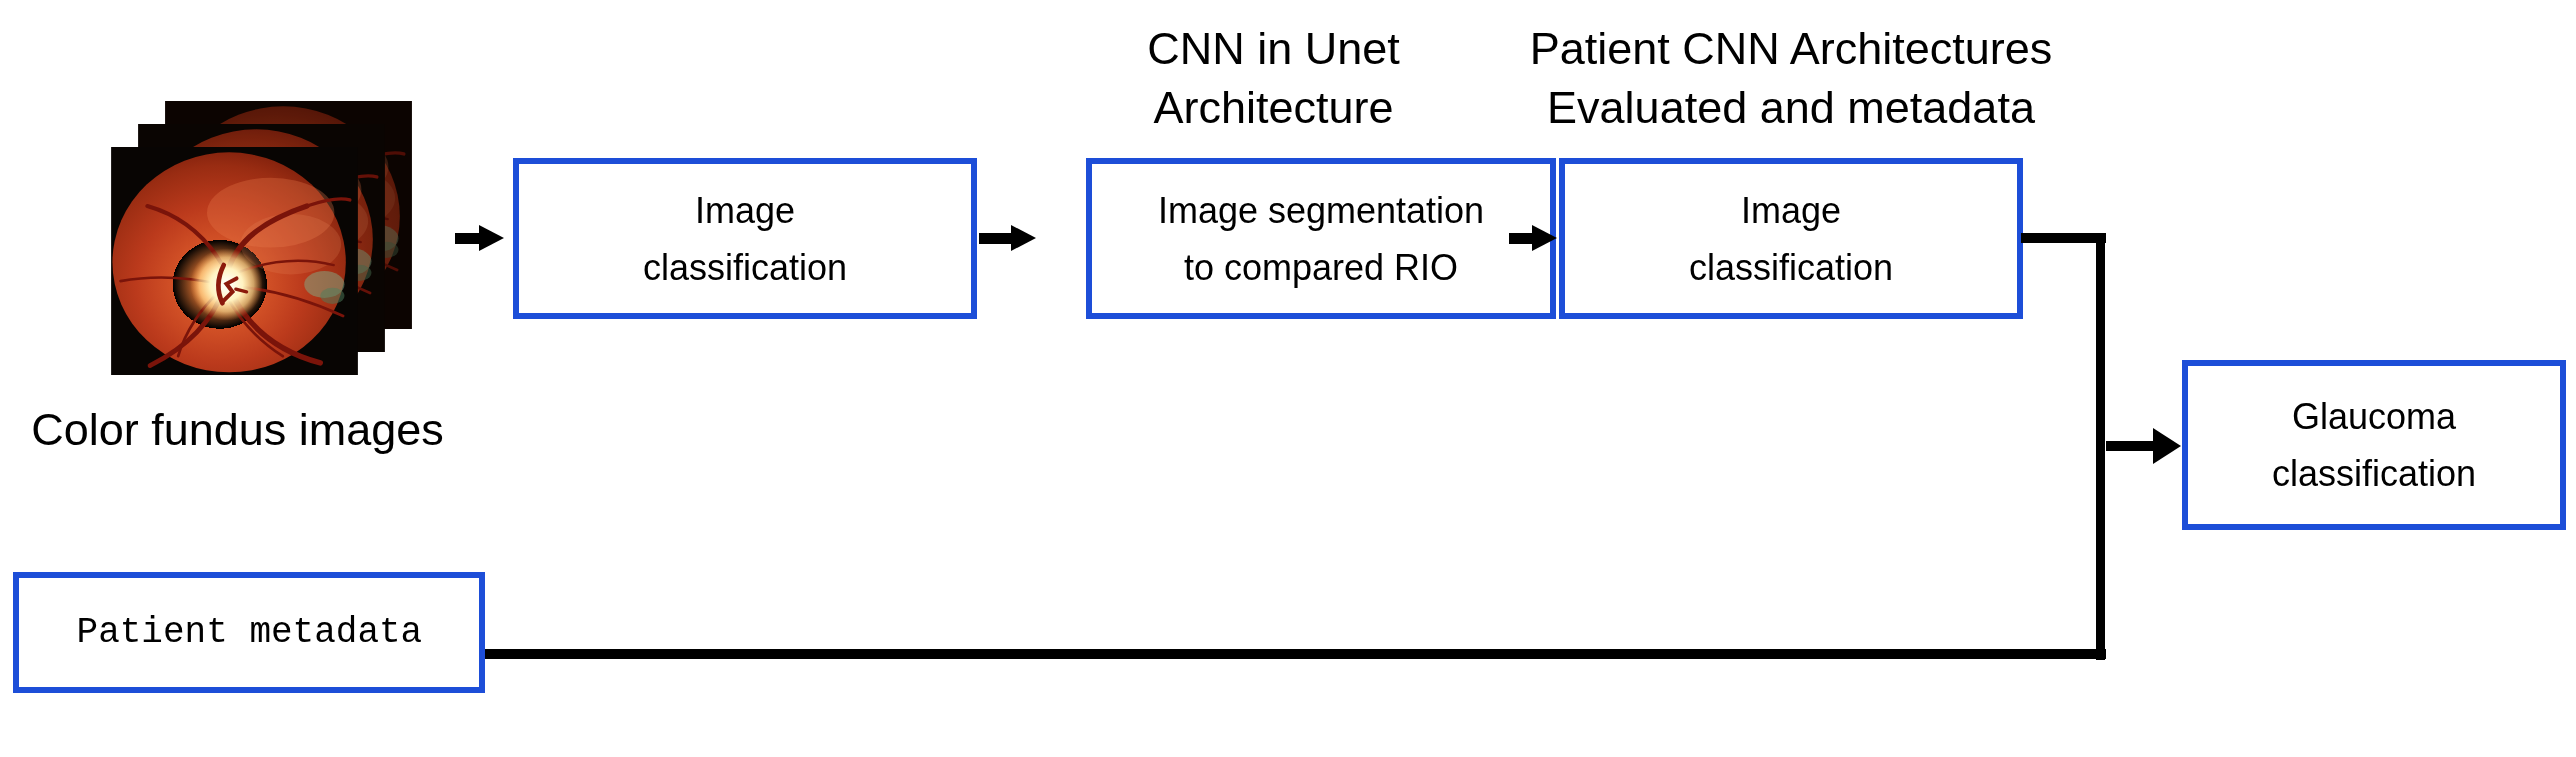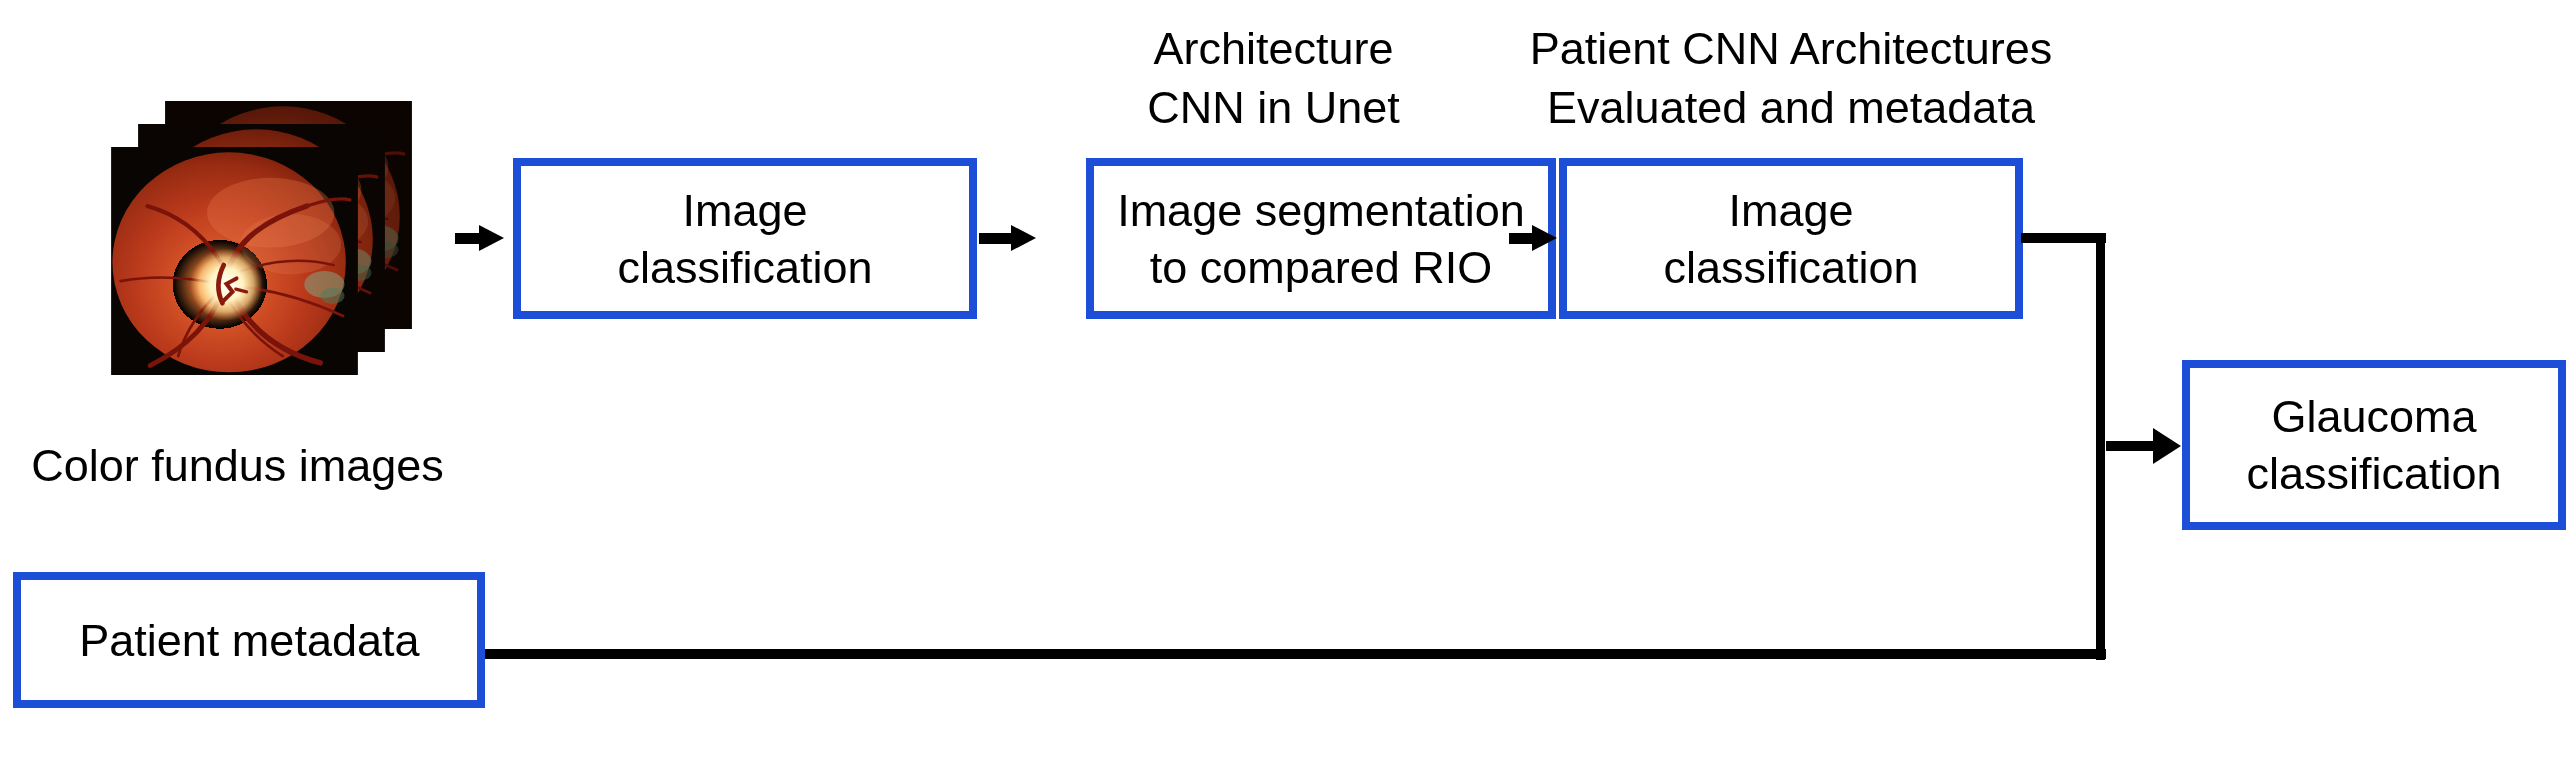--- a/index.html
+++ b/index.html
@@ -9,36 +9,36 @@
     height: 757px;
     background: #ffffff;
     font-family: "Liberation Sans", sans-serif;
     color: #000000;
     overflow: hidden;
   }
   
   .node {
     position: absolute;
     box-sizing: border-box;
-    border: 8px solid #1d4ed8;
+    border: 6px solid #1d4ed8;
     background: #ffffff;
     display: flex;
     flex-direction: column;
     justify-content: center;
     align-items: center;
     text-align: center;
-    font-size: 45px;
+    font-size: 36px;
     line-height: 57px;
     white-space: nowrap;
   }
   .node-preprocessing  { left: 513px;  top: 158px; width: 464px; height: 161px; }
   .node-segmentation   { left: 1086px; top: 158px; width: 470px; height: 161px; }
   .node-classification { left: 1559px; top: 158px; width: 464px; height: 161px; }
   .node-glaucoma       { left: 2182px; top: 360px; width: 384px; height: 170px; }
-  .node-patient        { left: 13.4px;   top: 572px; width: 472px; height: 136px; }
+  .node-patient        { left: 13.4px;   top: 572px; width: 472px; height: 121px; font-family: Liberation Mono, monospace; }
   
   .annotation {
     position: absolute;
     top: 19px;
     text-align: center;
     font-size: 45px;
     line-height: 59px;
     white-space: nowrap;
   }
   .annotation-unet { left: 1005px; width: 537px; }
@@ -73,21 +73,20 @@
   .shade-middle { background: rgba(18, 5, 0, 0.20); }
   .source-label {
     position: absolute;
     left: 19px;
     top: 405px;
     width: 437px;
     text-align: center;
     font-size: 45px;
     line-height: 50px;
     white-space: nowrap;
-    margin-top: 36px;
   }
 </style>
 </head>
 <body>
 
 <div class="canvas">
 
   <svg width="0" height="0" style="position:absolute" aria-hidden="true">
     <defs>
       <radialGradient id="fundusGrad" cx="0.46" cy="0.60" r="0.72">
@@ -149,22 +148,22 @@
   </div>
   <div class="fundus-square sq-front">
     <svg viewBox="0 0 368 340">
         <use href="#fundus-art"></use>
       </svg>
   </div>
 
   <div class="source-label">Color fundus images</div>
 
   <div class="annotation annotation-unet">
+    <div>CNN in Unet</div>
     <div>Architecture</div>
-    <div>CNN in Unet</div>
   </div>
   <div class="annotation annotation-cnn">
     <div>Patient CNN Architectures</div>
     <div>Evaluated and metadata</div>
   </div>
 
   <div>
     <div class="hline" style="left:455px; top:233px; width:28px; height:10.7px;"></div>
     <div class="arrowhead" style="left:479px; top:225px;"></div>
   </div>

